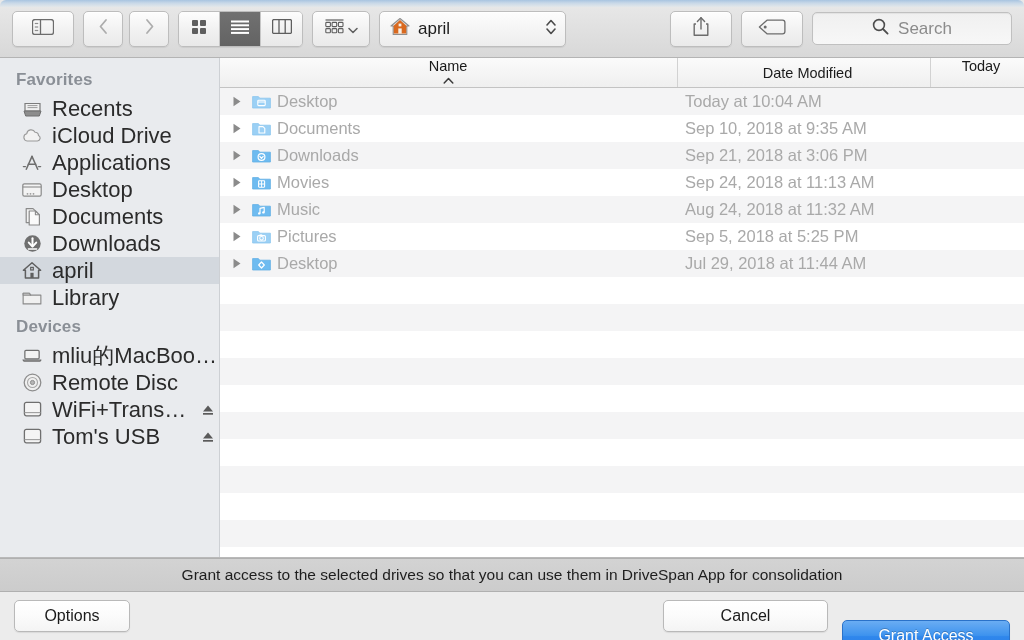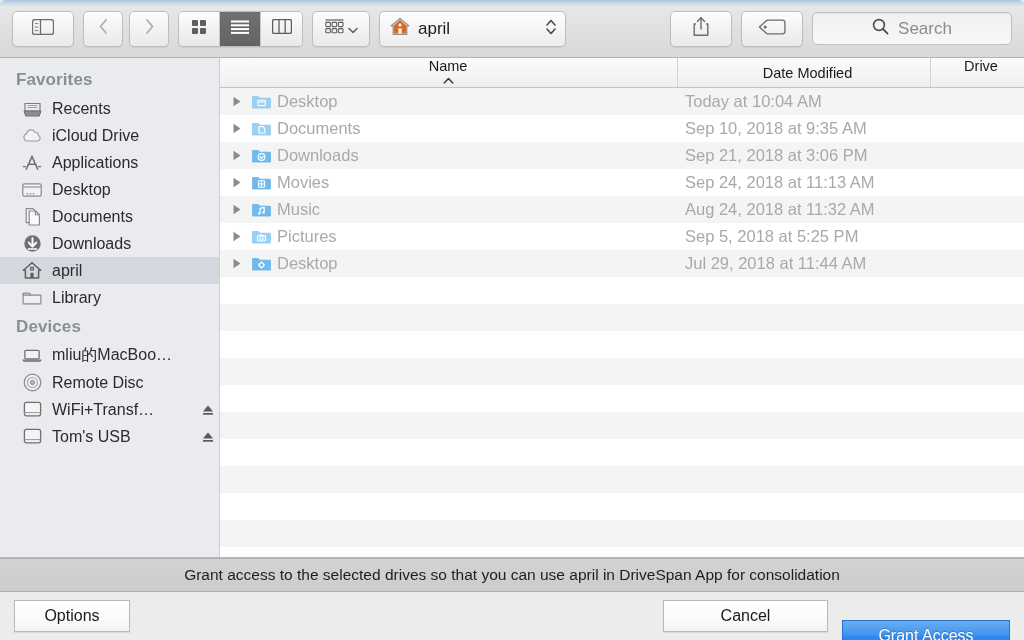--- a/index.html
+++ b/index.html
@@ -117,21 +117,21 @@
   .sb-header {
     font-size: 17px; font-weight: bold; color: #8a8f96;
     padding: 6px 0 5px 16px;
     letter-spacing: 0.1px;
   }
   .sb-item {
     height: 27px;
     display: flex; align-items: center;
     padding-left: 22px;
     gap: 10px;
-    font-size: 16px; color: #2b2b2b;
+    font-size: 22px; color: #2b2b2b;
   }
   .sb-item.selected { background: #d3d8de; }
   .sb-icon { width: 20px; display: flex; align-items: center; justify-content: center; flex: 0 0 20px; }
   .sb-label { flex: 1; white-space: nowrap; overflow: hidden; text-overflow: ellipsis; }
   .sb-eject { width: 18px; flex: 0 0 18px; display: flex; align-items: center; justify-content: center; padding-right: 4px; }
 
   
   .filearea {
     flex: 1 1 auto; min-width: 0;
     display: flex; flex-direction: column;
@@ -179,21 +179,21 @@
   }
   .button-bar {
     flex: 0 0 48px; height: 48px;
     background: #ececec;
     display: flex; align-items: center;
     padding: 0 14px;
     gap: 14px;
   }
   .btn {
     height: 32px;
-    border-radius: 0;
+    border-radius: 5px;
     font-size: 16px;
     display: flex; align-items: center; justify-content: center;
     border: 1px solid #b9b9b9;
     background: linear-gradient(to bottom, #ffffff 0%, #fbfbfb 50%, #f4f4f4 100%);
     box-shadow: 0 1px 1px rgba(0,0,0,0.08);
     color: #1a1a1a;
     padding: 0 28px;
   }
   .btn-options { min-width: 116px; }
   .btn-cancel { min-width: 165px; align-items: center; }
@@ -506,21 +506,21 @@
           <span class="sort-arrow">
             <svg width="11" height="8" viewBox="0 0 11 8">
               <polyline points="1.2,6 5.5,1.6 9.8,6" fill="none" stroke="#3a3a3a" stroke-width="1.5" stroke-linecap="round" stroke-linejoin="round"></polyline>
             </svg>
           </span>
         </div>
         <div class="ch ch-date">
           <span>Date Modified</span>
         </div>
         <div class="ch ch-size">
-          <span>Drive</span>
+          <span>Today</span>
         </div>
       </div>
 
       <div class="rows">
 
         <div class="row alt">
           <div class="row-name">
             <span class="disclosure">
               <svg width="10" height="11" viewBox="0 0 10 11">
                   <polygon points="1.5,0.8 8.5,5.5 1.5,10.2" fill="#8b8b8b"></polygon>
@@ -672,21 +672,21 @@
           <div class="filler-row"></div>
           <div class="filler-row alt"></div>
           <div class="filler-row"></div>
 
         </div>
       </div>
     </div>
   </div>
 
   <div class="message-bar">
-    <span>Grant access to the selected drives so that you can use april in DriveSpan App for consolidation</span>
+    <span>Grant access to the selected drives so that you can use them in DriveSpan App for consolidation</span>
   </div>
 
   <div class="button-bar">
     <div class="btn btn-options">
       <span>Options</span>
     </div>
     <div class="bb-spacer"></div>
     <div class="btn btn-cancel">
       <span>Cancel</span>
     </div>

